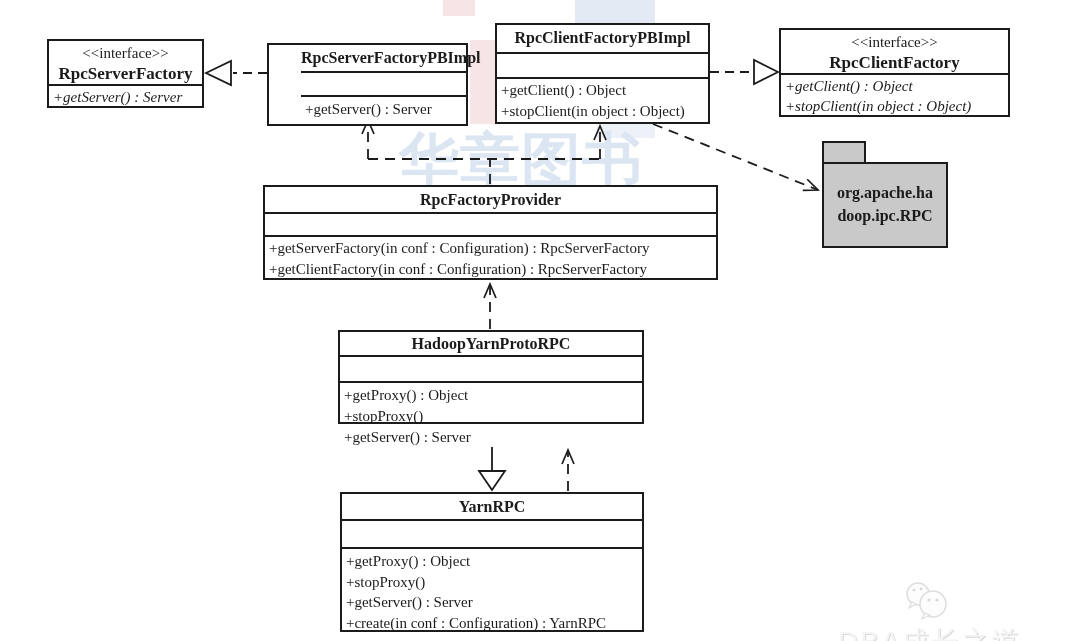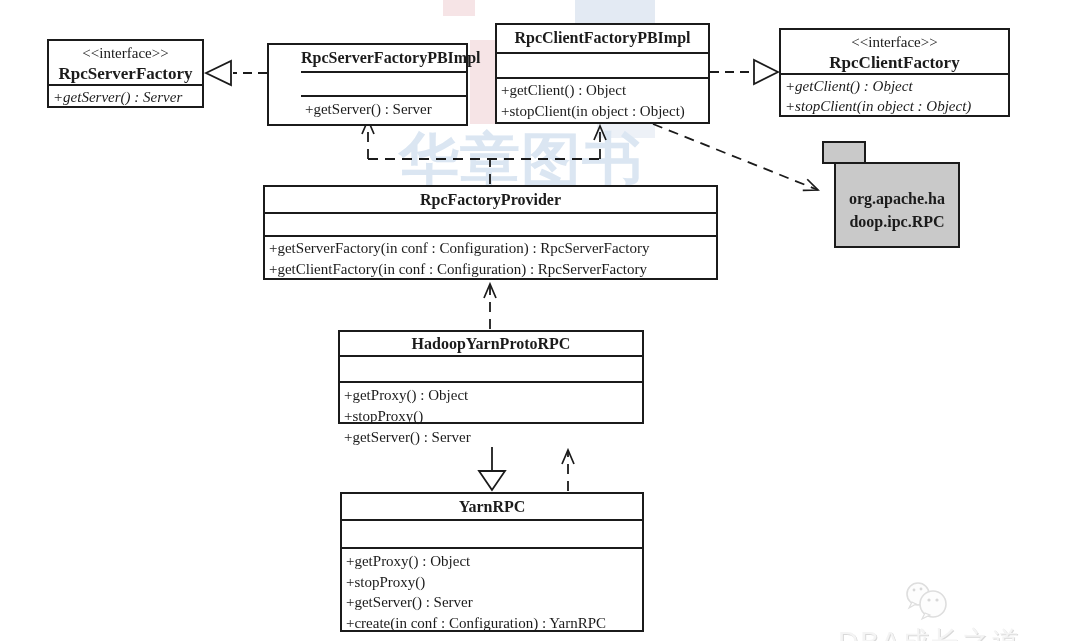--- a/index.html
+++ b/index.html
@@ -31,21 +31,21 @@
     box-sizing:border-box; border-top:2px solid #1b1b1b;
     padding:1px 2px 0 4px; font-size:15px; text-align:left;
   }
   .uml-methods div { white-space:nowrap; }
   .italic { font-style:italic; }
   
   .pkg-tab, .pkg-body {
     position:absolute; box-sizing:border-box; z-index:4;
     background:#c9c9c9; border:2px solid #1b1b1b;
   }
-  .pkg-body { text-align:center; font-weight:bold; font-size:16px; line-height:23px; padding-top:23px;margin-left:12px; }
+  .pkg-body { text-align:center; font-weight:bold; font-size:16px; line-height:23px; padding-top:17px; }
   
   .brand-mark {
     position:absolute; left:832px; top:581px; z-index:6;
     display:flex; align-items:center; user-select:none;flex-direction:column;
   }
   .brand-text {
     font-size:28px; letter-spacing:2px; margin-left:6px;
     color:#f4f4f4; text-shadow:1px 1px 0 #d9d9d9;
     font-family:"Liberation Sans","DejaVu Sans",sans-serif;
     white-space:nowrap;

